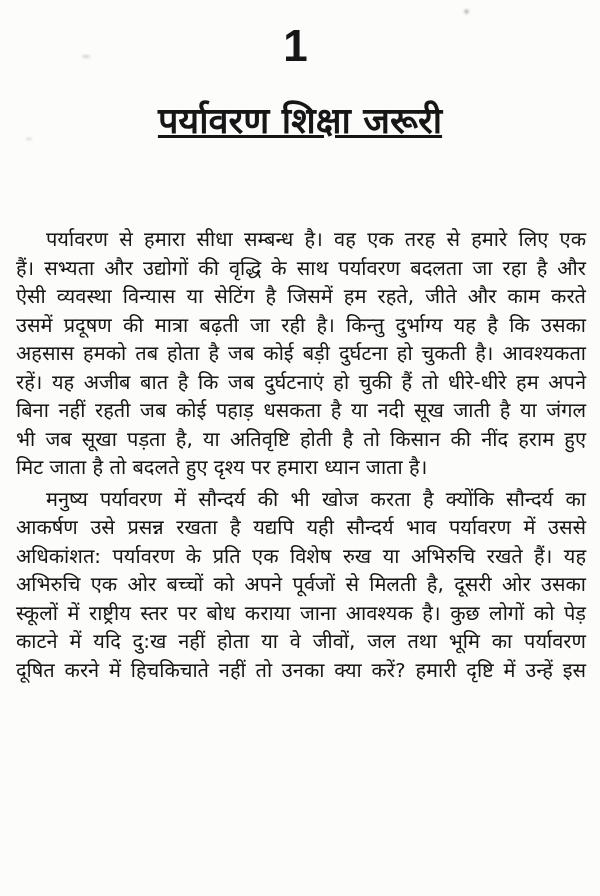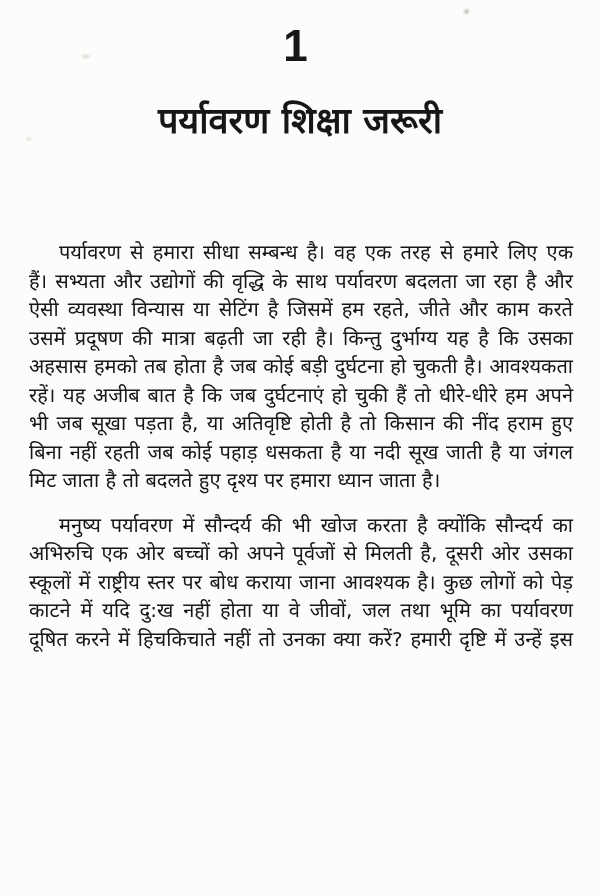--- a/index.html
+++ b/index.html
@@ -34,31 +34,32 @@
   .page-title {
     position: absolute;
     top: 98px;
     left: 0;
     right: 0;
     margin: 0;
     text-align: center;
     font-size: 36px;
     font-weight: 700;
     line-height: 1.3;
+    text-decoration: underline;
   }
   .body-text {
     position: absolute;
     top: 222px;
     left: 13px;
     right: 11px;
     font-size: 20px;
     line-height: 28.5px;
   }
   .para {
-    margin: 16px;
+    margin: 3px;
   }
   .line {
     text-align: justify;
     text-align-last: justify;
     white-space: normal;
     height: 28.5px;
     overflow: visible;
   }
   .line.indent {
     padding-left: 30px;
@@ -102,26 +103,28 @@
   <h1 class="page-title">पर्यावरण शिक्षा जरूरी</h1>
 
   <div class="body-text">
       <div class="para">
         <div class="line indent">पर्यावरण से हमारा सीधा सम्बन्ध है। वह एक तरह से हमारे लिए एक</div>
         <div class="line">हैं। सभ्यता और उद्योगों की वृद्धि के साथ पर्यावरण बदलता जा रहा है और</div>
         <div class="line">ऐसी व्यवस्था विन्यास या सेटिंग है जिसमें हम रहते, जीते और काम करते</div>
         <div class="line">उसमें प्रदूषण की मात्रा बढ़ती जा रही है। किन्तु दुर्भाग्य यह है कि उसका</div>
         <div class="line">अहसास हमको तब होता है जब कोई बड़ी दुर्घटना हो चुकती है। आवश्यकता</div>
         <div class="line">रहें। यह अजीब बात है कि जब दुर्घटनाएं हो चुकी हैं तो धीरे-धीरे हम अपने</div>
+        <div class="line">बिना नहीं रहती जब कोई पहाड़ धसकता है या नदी सूख जाती है या जंगल</div>
         <div class="line">भी जब सूखा पड़ता है, या अतिवृष्टि होती है तो किसान की नींद हराम हुए</div>
-        <div class="line">बिना नहीं रहती जब कोई पहाड़ धसकता है या नदी सूख जाती है या जंगल</div>
         <div class="line short">मिट जाता है तो बदलते हुए दृश्य पर हमारा ध्यान जाता है।</div>
       </div>
       <div class="para">
         <div class="line indent">मनुष्य पर्यावरण में सौन्दर्य की भी खोज करता है क्योंकि सौन्दर्य का</div>
+        <div class="line">आकर्षण उसे प्रसन्न रखता है यद्यपि यही सौन्दर्य भाव पर्यावरण में उससे</div>
+        <div class="line">अधिकांशत: पर्यावरण के प्रति एक विशेष रुख या अभिरुचि रखते हैं। यह</div>
         <div class="line">अभिरुचि एक ओर बच्चों को अपने पूर्वजों से मिलती है, दूसरी ओर उसका</div>
         <div class="line">स्कूलों में राष्ट्रीय स्तर पर बोध कराया जाना आवश्यक है। कुछ लोगों को पेड़</div>
         <div class="line">काटने में यदि दु:ख नहीं होता या वे जीवों, जल तथा भूमि का पर्यावरण</div>
         <div class="line">दूषित करने में हिचकिचाते नहीं तो उनका क्या करें? हमारी दृष्टि में उन्हें इस</div>
       </div>
       <div class="para">
       </div>
     </div>
 </div>
 

